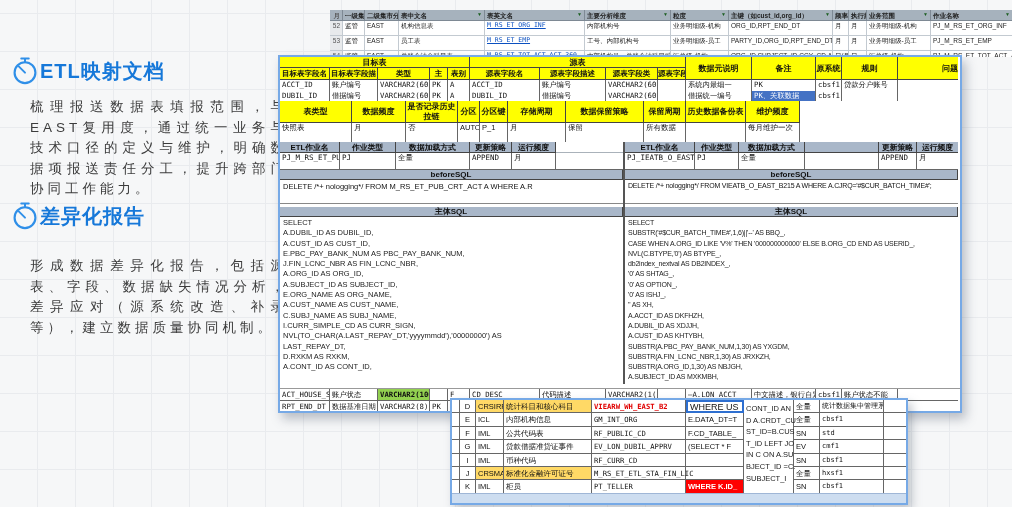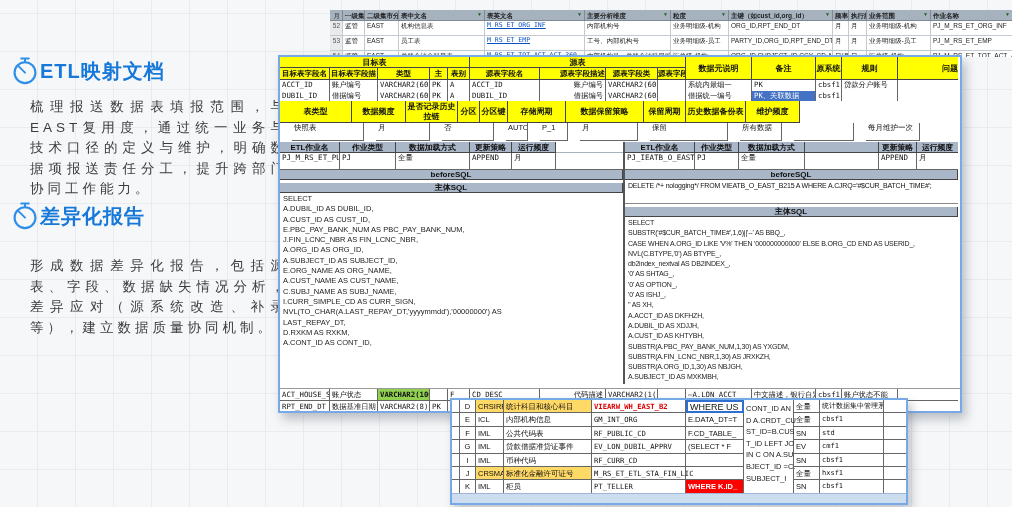--- a/index.html
+++ b/index.html
@@ -47,35 +47,35 @@
     overflow:hidden;font-size:7.5px;color:#111;}
   .yl-head{background:#ffff00;font-weight:bold;text-align:center;border-right:1px solid #444;
     border-bottom:1px solid #444;box-sizing:border-box;overflow:hidden;white-space:nowrap;}
   .fieldhead{display:flex;height:23px;}
   .grp .top{height:11px;line-height:11px;font-size:8px;}
   .sub{display:flex;height:12px;}
   .sub .yl-head{height:12px;line-height:12px;font-size:7.5px;}
   .tall{height:23px;line-height:23px;font-size:8px;}
   .f0{width:50px;flex:0 0 50px;} .f1{width:48px;flex:0 0 48px;} .f2{width:52px;flex:0 0 52px;}
   .f3{width:18px;flex:0 0 18px;} .f4{width:22px;flex:0 0 22px;} .f5{width:70px;flex:0 0 70px;}
-  .f6{width:66px;flex:0 0 66px;text-align:right;} .f7{width:52px;flex:0 0 52px;} .f8{width:28px;flex:0 0 28px;}
+  .f6{width:66px;flex:0 0 66px;} .f7{width:52px;flex:0 0 52px;} .f8{width:28px;flex:0 0 28px;}
   .f9{width:66px;flex:0 0 66px;} .f10{width:64px;flex:0 0 64px;} .f11{width:26px;flex:0 0 26px;}
   .f12{width:56px;flex:0 0 56px;} .f13{width:60px;flex:0 0 60px;border-right:none;text-align:right;}
   .frow{height:11px;}
   .frow .cell{height:29px;line-height:10px;border-color:#666;font-family:"DejaVu Sans Mono",monospace;font-size:7.3px;}
   .fieldrows{height:21px;overflow:hidden;}
   .fieldrows2 .frow{height:12px;} .fieldrows2 .frow .cell{height:12px;line-height:11px;}
   .bluecell{background:#4472c4 !important;color:#fff;}
   .greencell{background:#92d050 !important;font-weight:bold;}
   
   .metahead{display:flex;height:22px;}
   .metahead .yl-head{height:22px;font-size:8px;line-height:10px;white-space:normal;
     display:flex;align-items:center;justify-content:center;}
   .metarow{height:11px;display:flex;}
-  .metarow .cell{height:18px;line-height:10px;border-color:#666;margin-left:12px;}
+  .metarow .cell{height:29px;line-height:10px;border-color:#666;}
   .m0{width:72px;flex:0 0 72px;} .m1{width:54px;flex:0 0 54px;} .m2{width:52px;flex:0 0 52px;}
   .m3{width:22px;flex:0 0 22px;} .m4{width:28px;flex:0 0 28px;} .m5{width:58px;flex:0 0 58px;}
   .m6{width:78px;flex:0 0 78px;} .m7{width:42px;flex:0 0 42px;} .m8{width:60px;flex:0 0 60px;}
   .m9{width:54px;flex:0 0 54px;} .mf{flex:1;border-right:none;border-bottom:none;background:#fff;}
   .gap8{height:8px;background:#fff;}
   
   .etl2{display:flex;}
   .blockL{width:345px;flex:0 0 345px;border-right:2px solid #555;box-sizing:border-box;}
   .blockR{width:333px;flex:0 0 333px;}
   .gray-head{background:#a9b7c9;font-weight:bold;text-align:center;border-right:1px solid #444;
@@ -356,20 +356,21 @@
       </div>
       <div class="row etlrow">
         <div class="cell eL0">PJ_M_RS_ET_PU</div>
         <div class="cell eL1">PJ</div>
         <div class="cell eL2">全量</div>
         <div class="cell eL3">APPEND</div>
         <div class="cell eL4">月</div>
         <div class="cell eLf"></div>
       </div>
       <div class="gray-head sqlbar">beforeSQL</div>
+      <div class="sqltext">DELETE /*+ nologging*/ FROM M_RS_ET_PUB_CRT_ACT A WHERE A.R</div>
       <div class="gap3"></div>
       <div class="gray-head sqlbar">主体SQL</div>
       <div class="sqlbody">
 
       <div class="sqlline">SELECT</div>
           <div class="sqlline">A.DUBIL_ID AS DUBIL_ID,</div>
           <div class="sqlline">A.CUST_ID AS CUST_ID,</div>
           <div class="sqlline">E.PBC_PAY_BANK_NUM AS PBC_PAY_BANK_NUM,</div>
           <div class="sqlline">J.FIN_LCNC_NBR AS FIN_LCNC_NBR,</div>
           <div class="sqlline">A.ORG_ID AS ORG_ID,</div>

